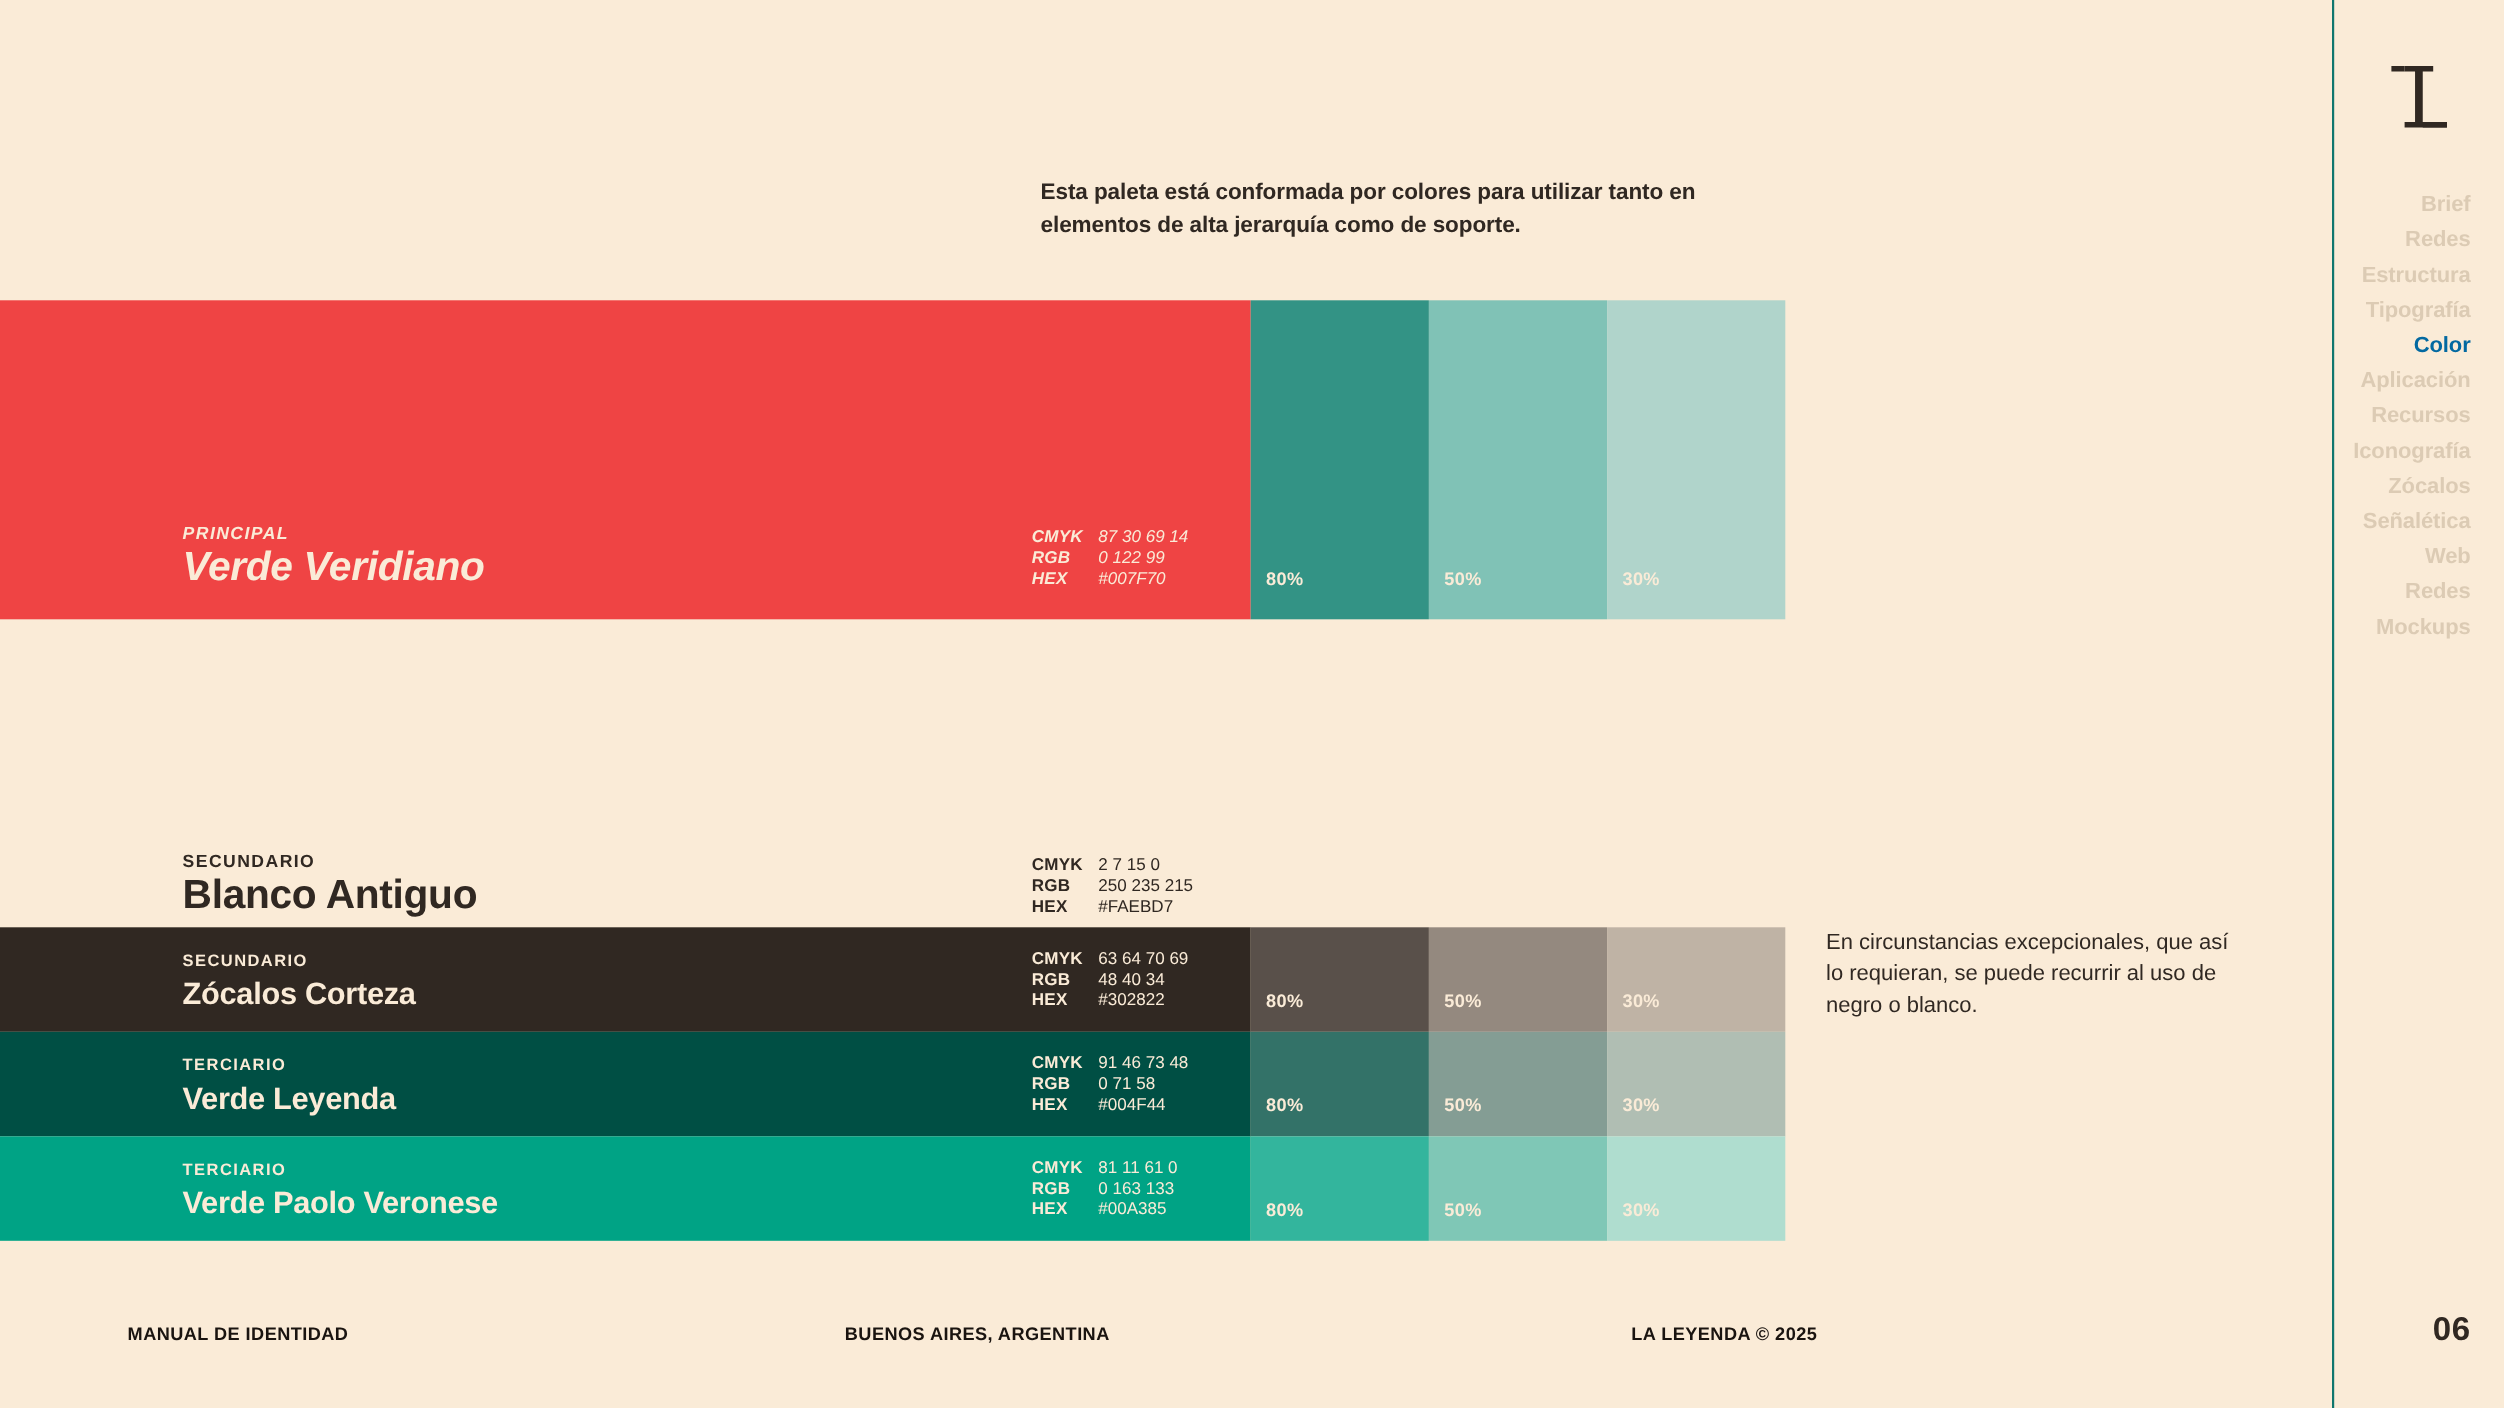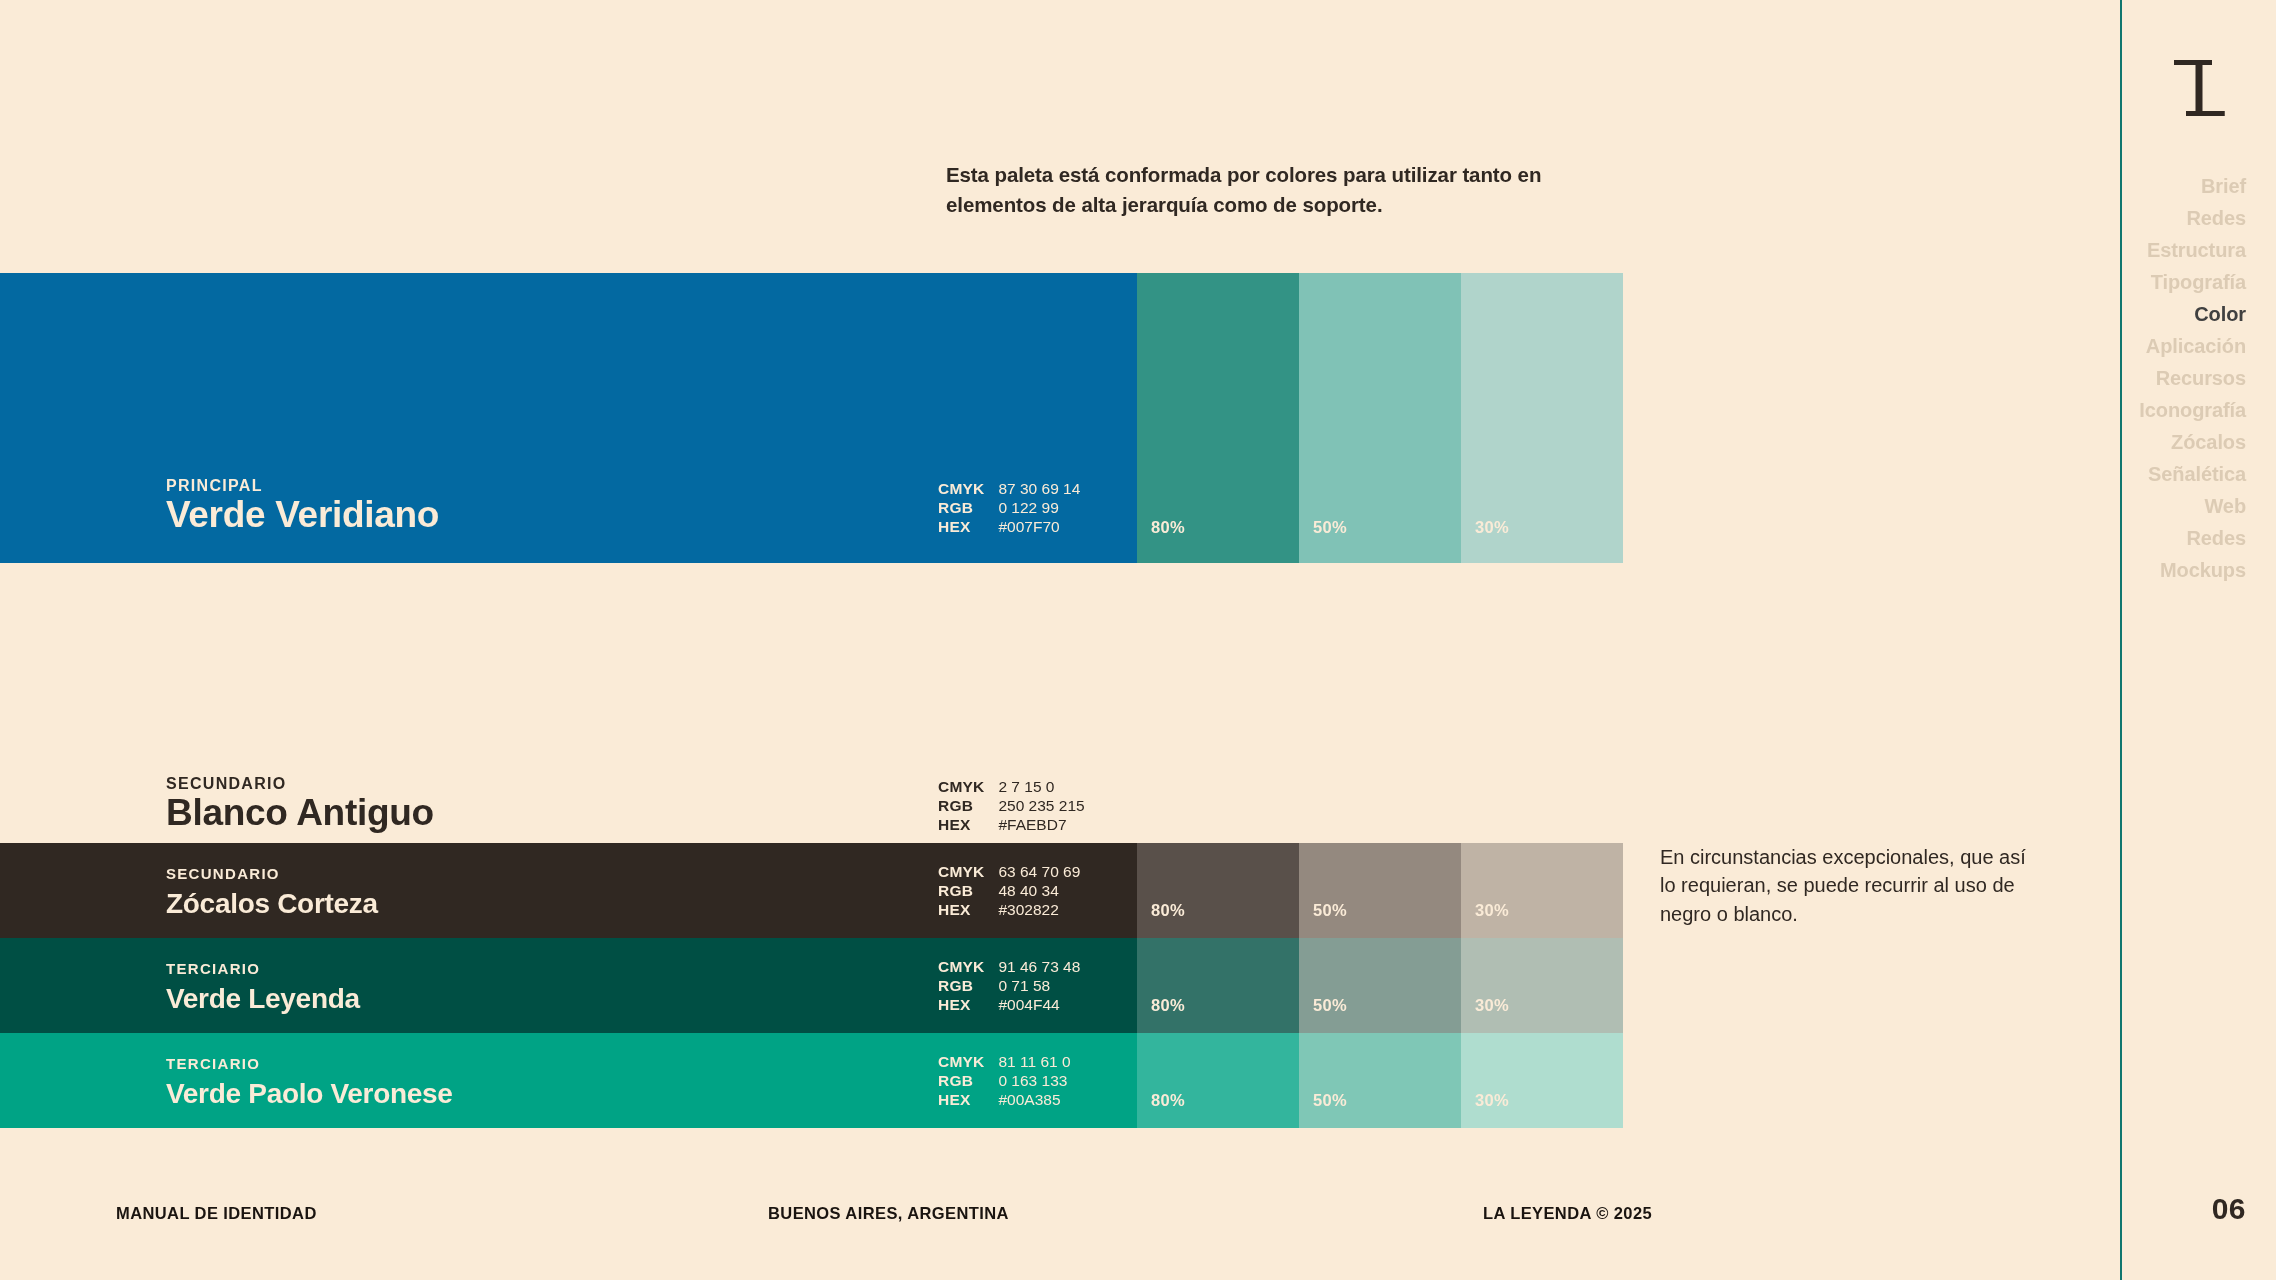--- a/index.html
+++ b/index.html
@@ -133,40 +133,40 @@
   }
   #nav {
     position:absolute; top:170px; right:30px; left:0;
     display:flex; flex-direction:column; align-items:flex-end;
   }
   .nav-item {
     font-size:20px; font-weight:bold; color:#DCCBB4;
     line-height:1; padding:6px 0; letter-spacing:-0.1px;
     cursor:pointer;
   }
-  .nav-item.active { color:#404040; }
+  .nav-item.active { color:#0369a1; }
   #page-num {
     position:absolute; right:30px; top:1192px;
     font-size:30px; font-weight:bold; color:#302822; letter-spacing:0.5px;
   }
 </style>
 </head>
 <body>
 
 <div id="page">
 
   <div id="main">
 
 
     <p class="intro">Esta paleta está conformada por colores para utilizar tanto en elementos de alta jerarquía como de soporte.</p>
 
     <p class="side-note">En circunstancias excepcionales, que así lo requieran, se puede recurrir al uso de negro o blanco.</p>
 
     <div class="swatch-row" id="row-principal">
-      <div class="base-cell" style="background:#0369a1; color:#FAEBD7;">
+      <div class="base-cell" style="background:#ef4444; color:#FAEBD7;font-style:italic;">
         <div class="base-inner">
           <div class="names">
             <div class="cat">PRINCIPAL</div>
             <div class="cname">Verde Veridiano</div>
           </div>
         </div>
         <div class="specs">
           <span class="k">CMYK</span>
           <span class="v">87 30 69 14</span>
           <span class="k">RGB</span>

